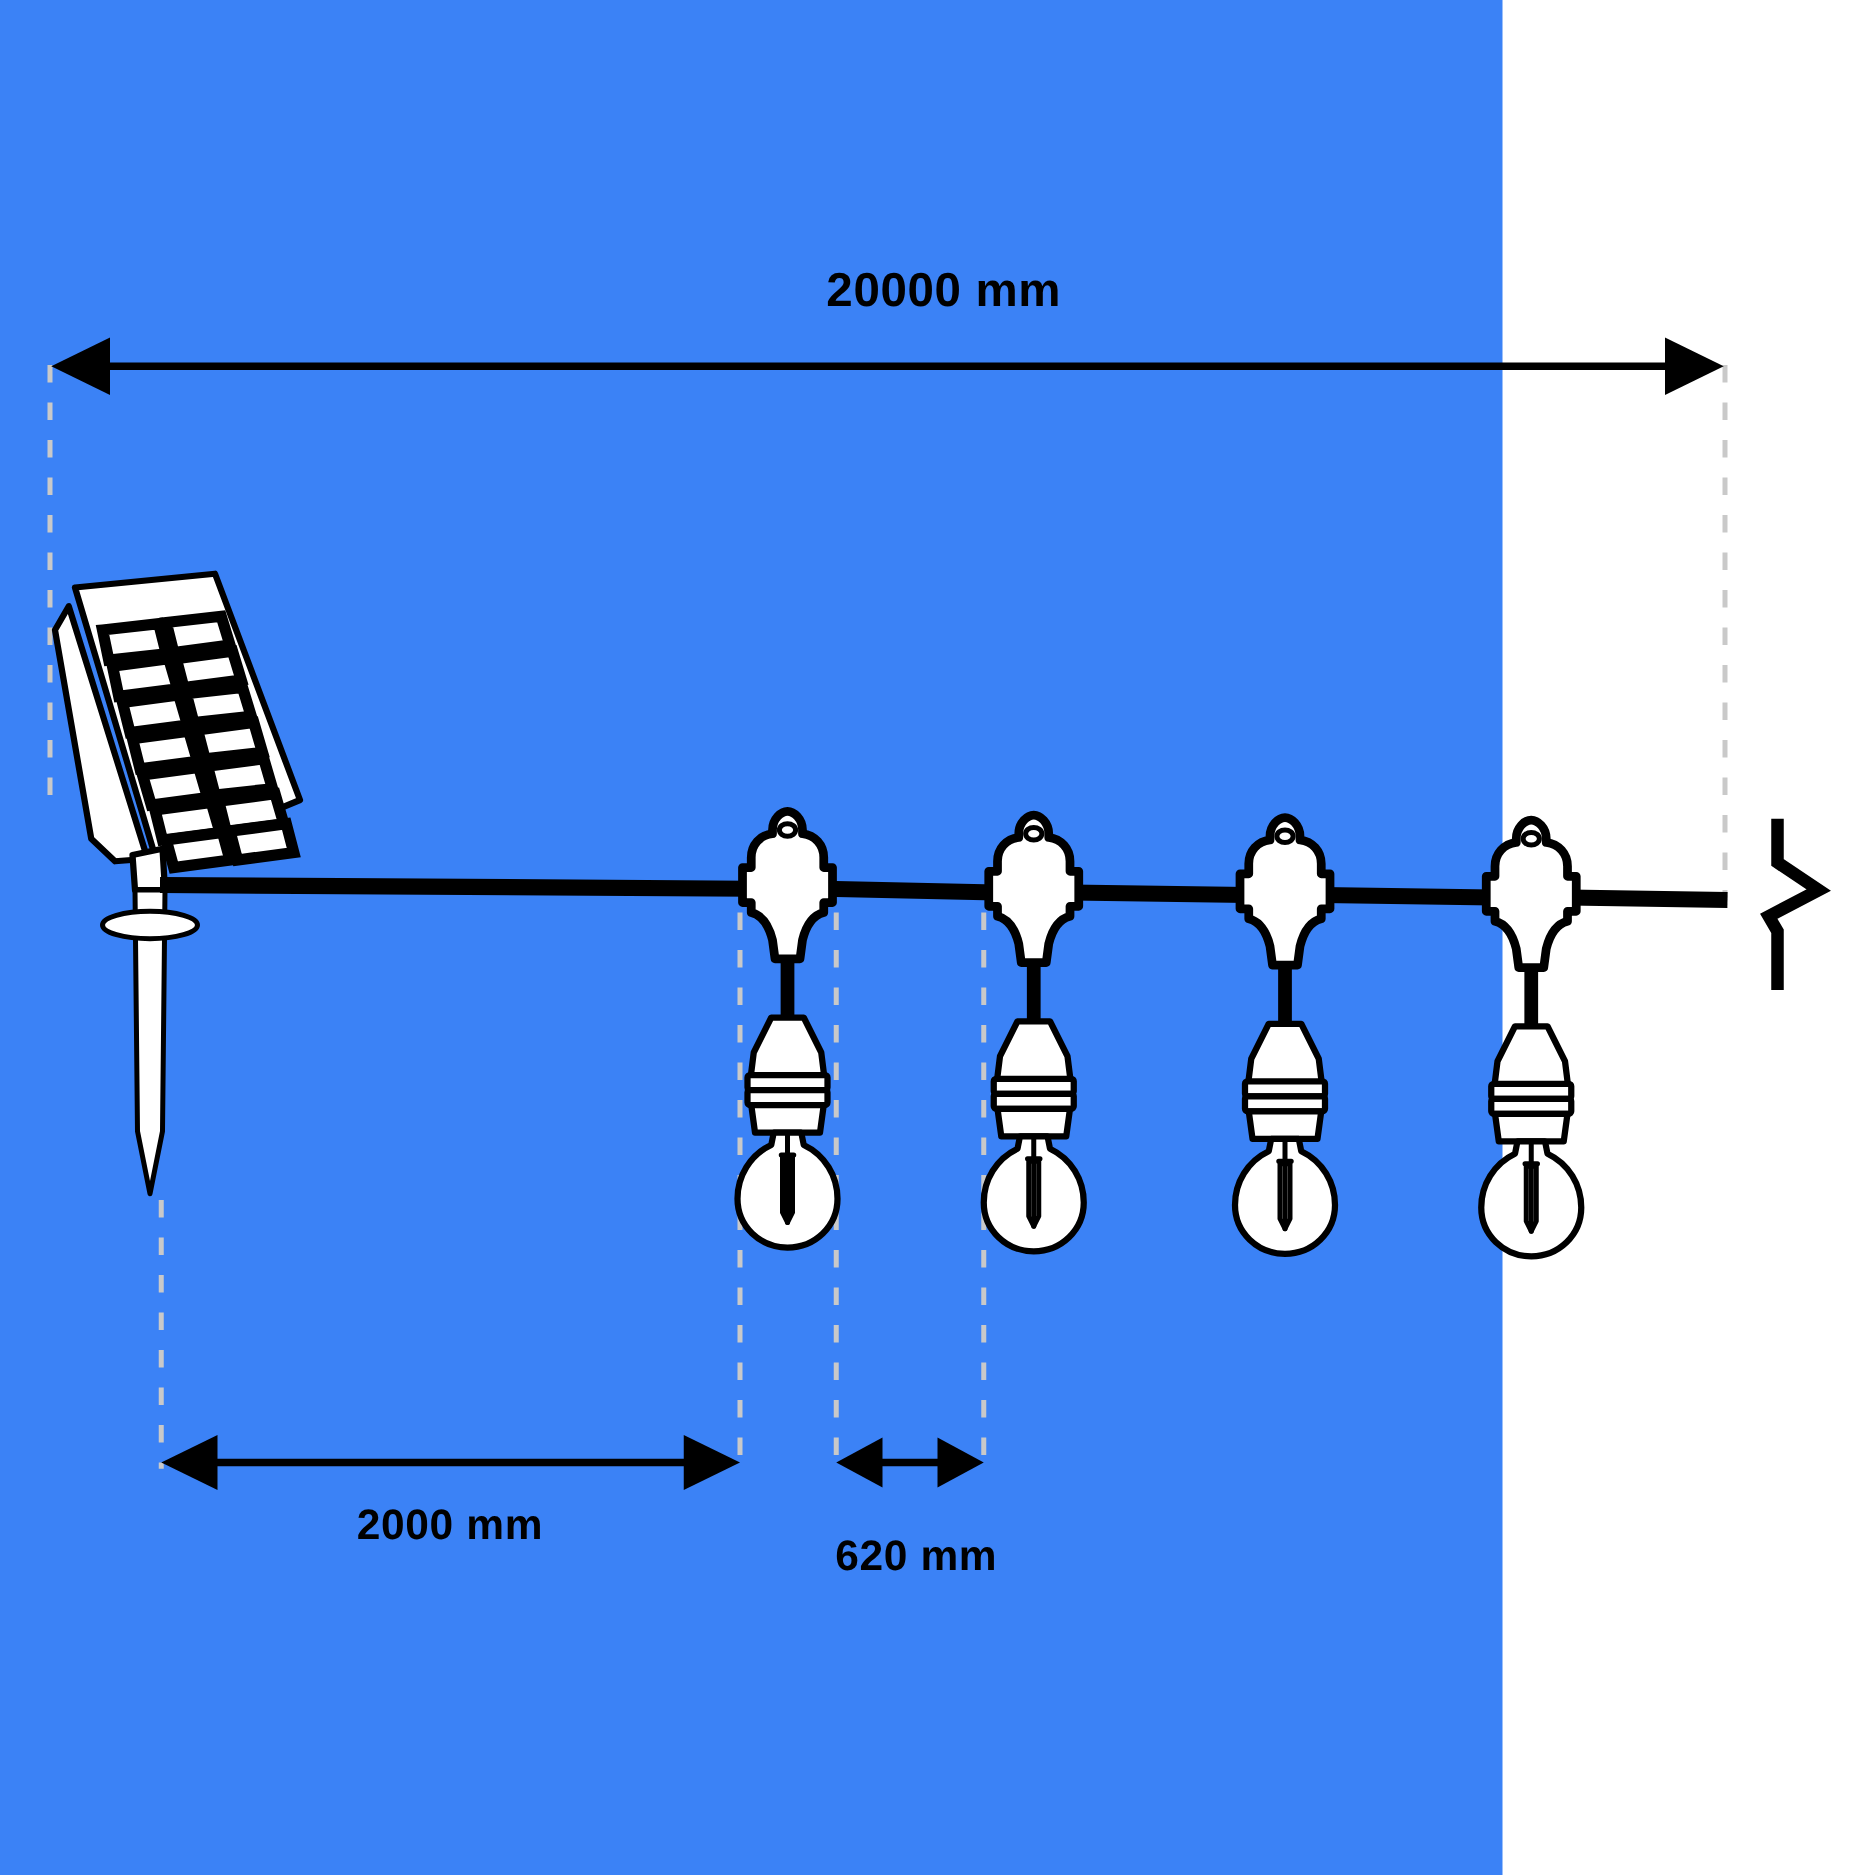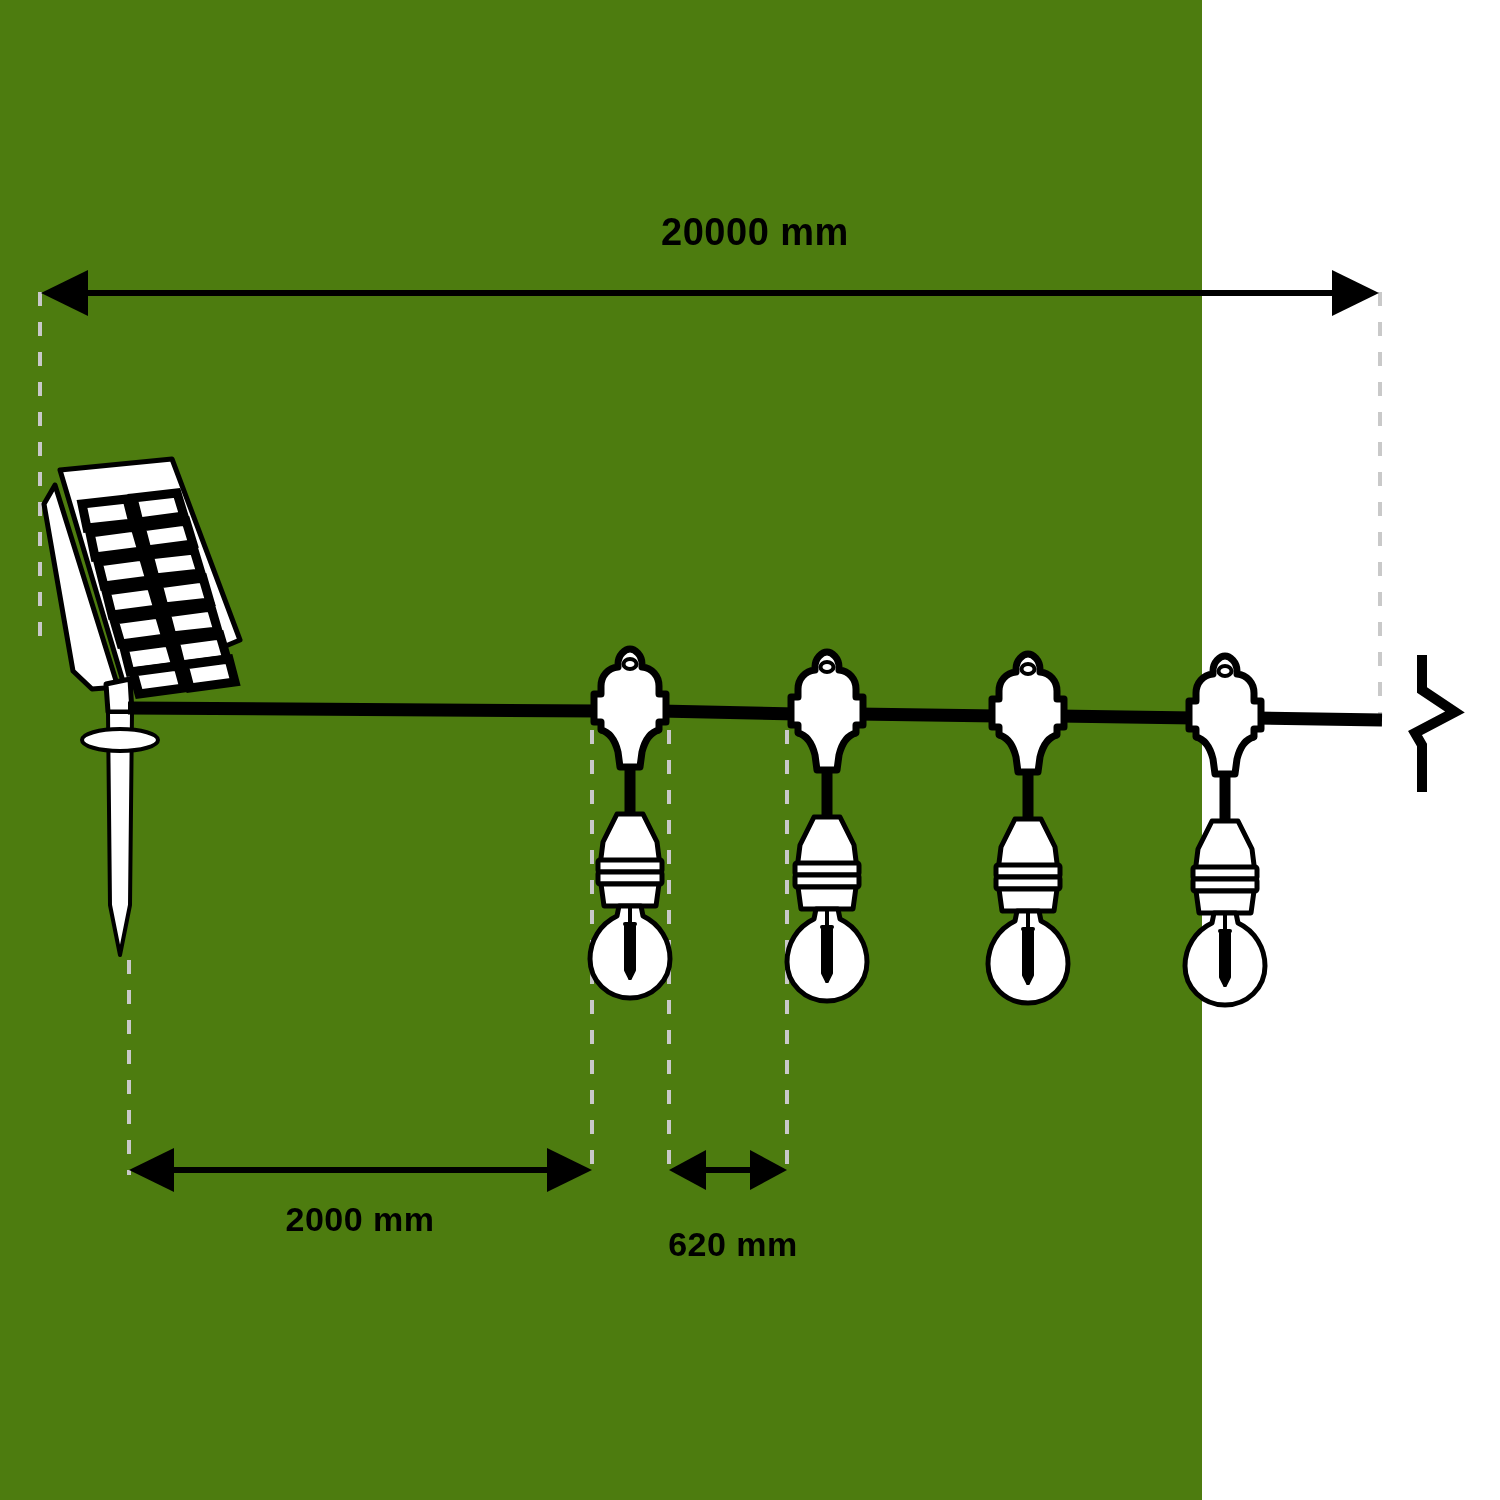--- a/index.html
+++ b/index.html
@@ -10,21 +10,21 @@
   body {
     width: 1500px;
     height: 1500px;
     font-family: "Liberation Sans", sans-serif;
     overflow: hidden;
   }
   #diagram-root {
     position: relative;
     width: 1202px;
     height: 1500px;
-    background: #4d7c0f;
+    background: #3b82f6;
   }
   svg.canvas {
     display: block;
     width: 1500px;
     height: 1500px;
   }
   .dim-text {
     font-family: "Liberation Sans", sans-serif;
     font-weight: bold;
     fill: #000000;

